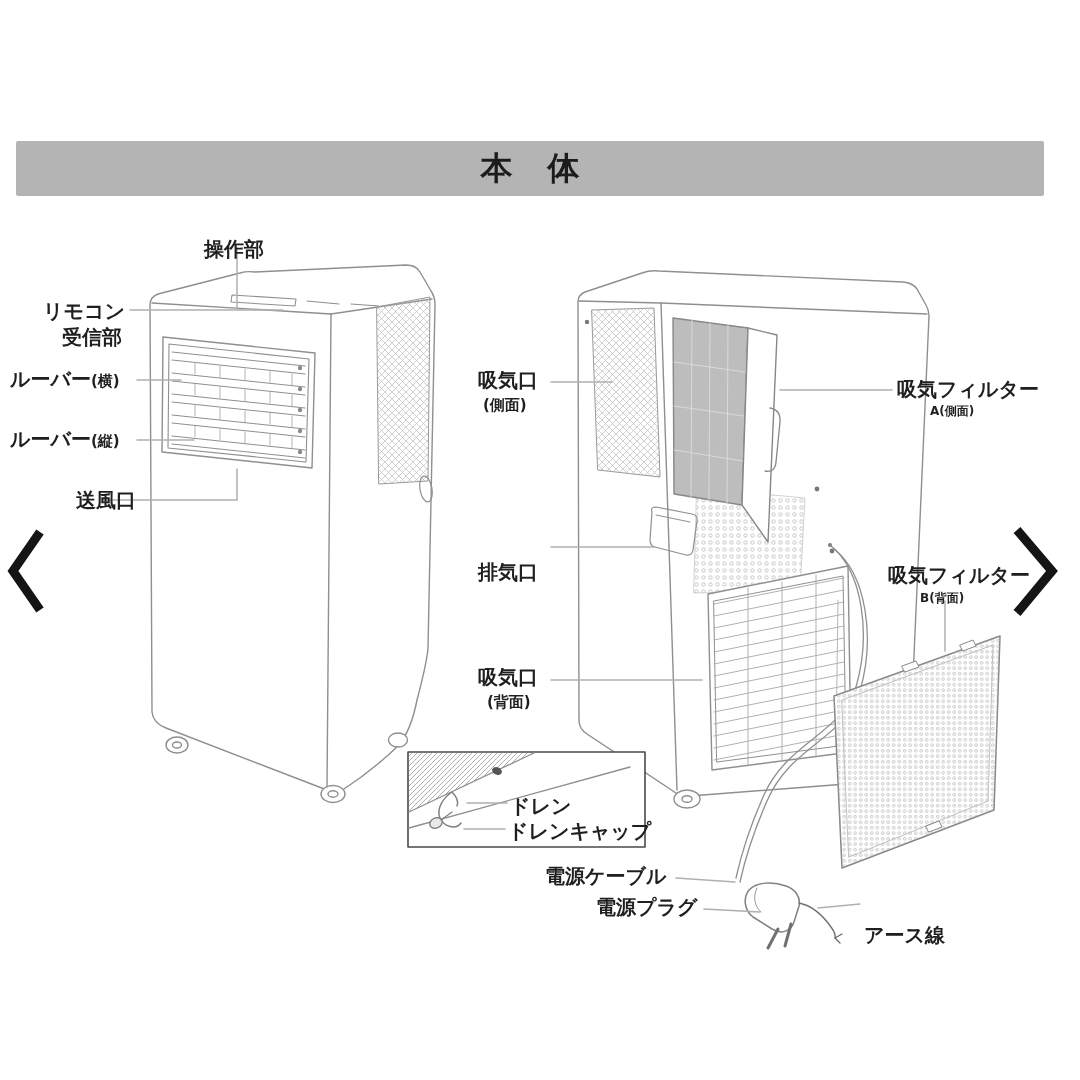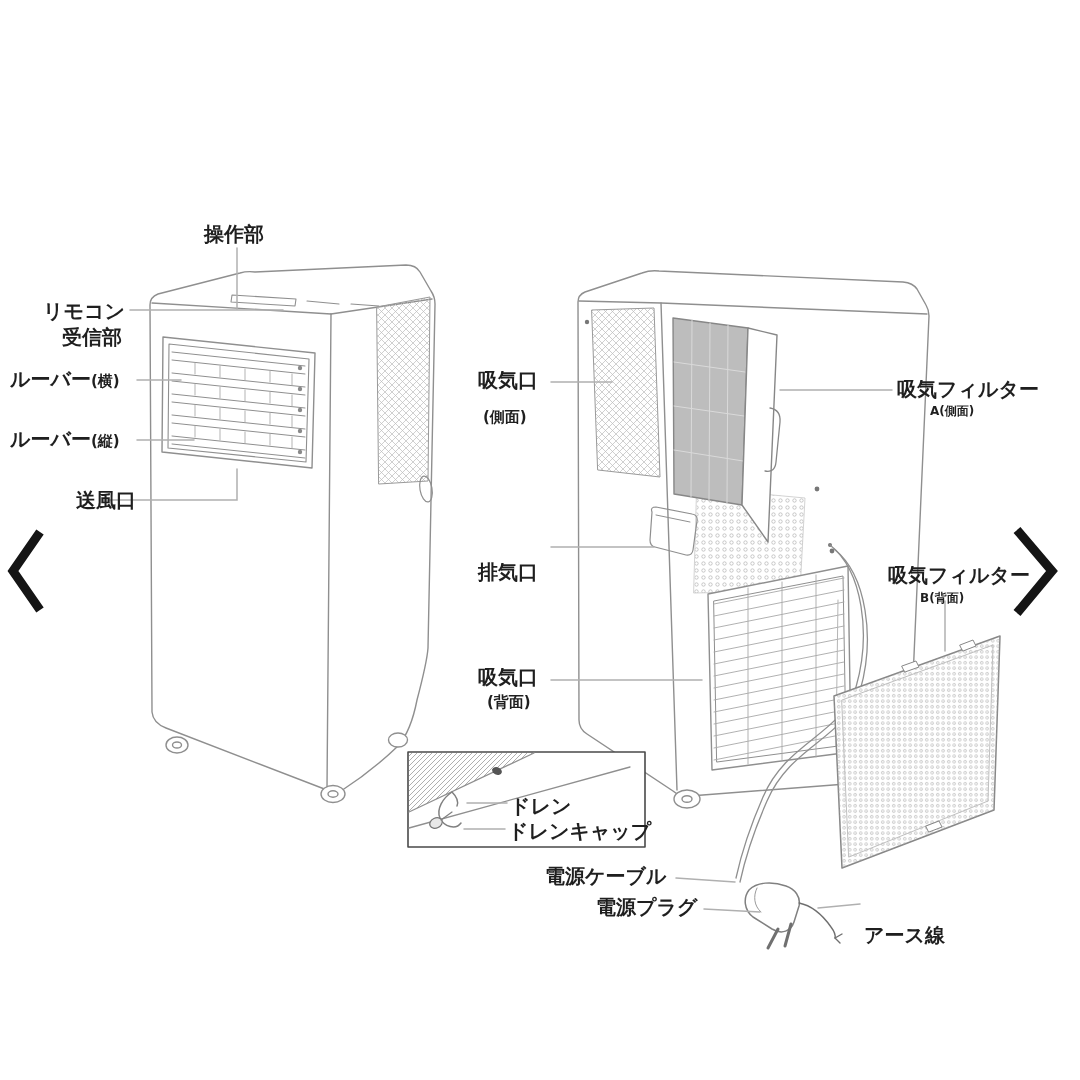--- a/index.html
+++ b/index.html
@@ -27,20 +27,23 @@
     position:absolute;background:none;border:none;padding:0;margin:0;cursor:pointer;
     width:56px;height:100px;
   }
   .navbtn svg{display:block;}
 </style>
 </head>
 <body>
 
 <div id="stage">
 
+  <div id="titlebar">
+    <span class="t">本 体</span>
+  </div>
 
   <svg class="art" width="1080" height="1080" viewBox="0 0 1080 1080">
     <defs>
       <pattern id="xh" width="7" height="7" patternUnits="userSpaceOnUse">
         <path d="M0,7 L7,0 M0,0 L7,7" stroke="#bcbcbc" stroke-width="0.7" fill="none"></path>
       </pattern>
       <pattern id="dt" width="7" height="7" patternUnits="userSpaceOnUse">
         <circle cx="3.5" cy="3.5" r="1.7" stroke="#b0b0b0" stroke-width="0.7" fill="none"></circle>
       </pattern>
       <pattern id="dt2" width="5.5" height="5.5" patternUnits="userSpaceOnUse">
@@ -184,31 +187,31 @@
       <path d="M945,601 L945,651"></path>
       <path d="M551,680 L702,680"></path>
       <path d="M467,803 L507,803"></path>
       <path d="M464,829 L505,829"></path>
       <path d="M676,878 L735,882"></path>
       <path d="M704,909 L760,912"></path>
       <path d="M860,904 L818,908"></path>
     </g>
   </svg>
 
-  <div class="lbl" style="left:204px;top:223px;">操作部</div>
+  <div class="lbl" style="left:204px;top:239px;font-family:Liberation Mono, monospace;">操作部</div>
   <div class="lbl" style="left:43px;top:300px;">リモコン</div>
   <div class="lbl" style="left:46px;top:326px;margin-left:16px;">受信部</div>
 
   <div class="lbl" style="left:10px;top:368px;"><span>ルーバー</span><span class="inline-sub">(横)</span></div>
   <div class="lbl" style="left:10px;top:428px;"><span>ルーバー</span><span class="inline-sub">(縦)</span></div>
 
   <div class="lbl" style="left:32px;top:489px;margin-left:44px;">送風口</div>
 
   <div class="lbl" style="left:478px;top:369px;">吸気口</div>
-  <div class="lbl sub" style="left:483px;top:397px;margin-top:12px;">(側面)</div>
+  <div class="lbl sub" style="left:483px;top:397px;">(側面)</div>
 
   <div class="lbl" style="left:897px;top:378px;">吸気フィルター</div>
   <div class="lbl sub2" style="left:930px;top:405px;">A(側面)</div>
 
   <div class="lbl" style="left:478px;top:531px;margin-top:30px;">排気口</div>
 
   <div class="lbl" style="left:888px;top:564px;">吸気フィルター</div>
   <div class="lbl sub2" style="left:920px;top:592px;">B(背面)</div>
 
   <div class="lbl" style="left:478px;top:666px;">吸気口</div>

